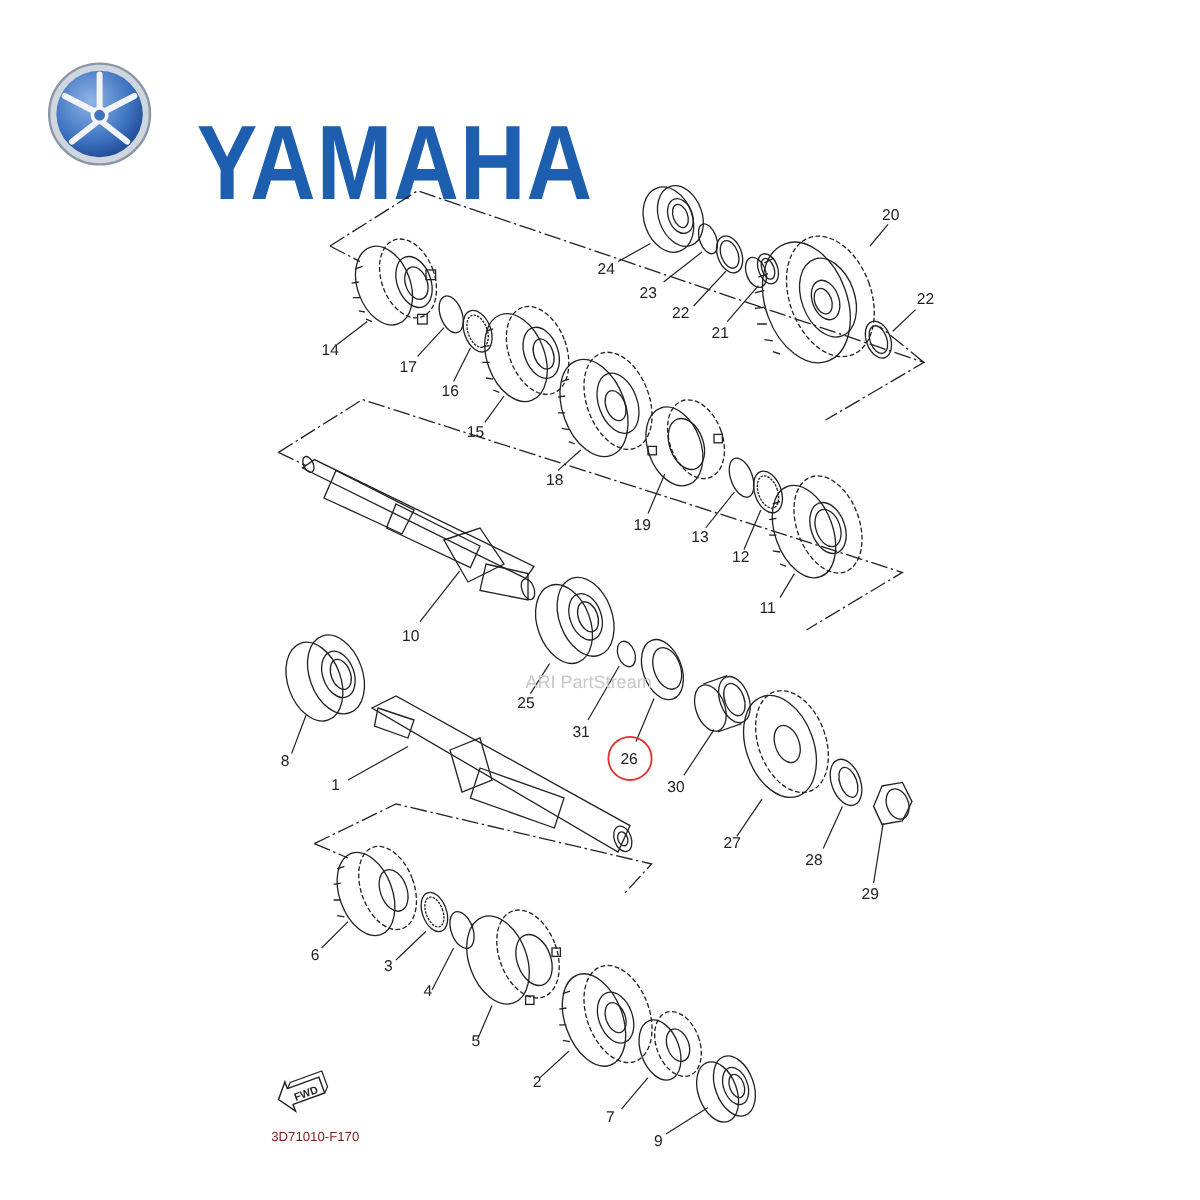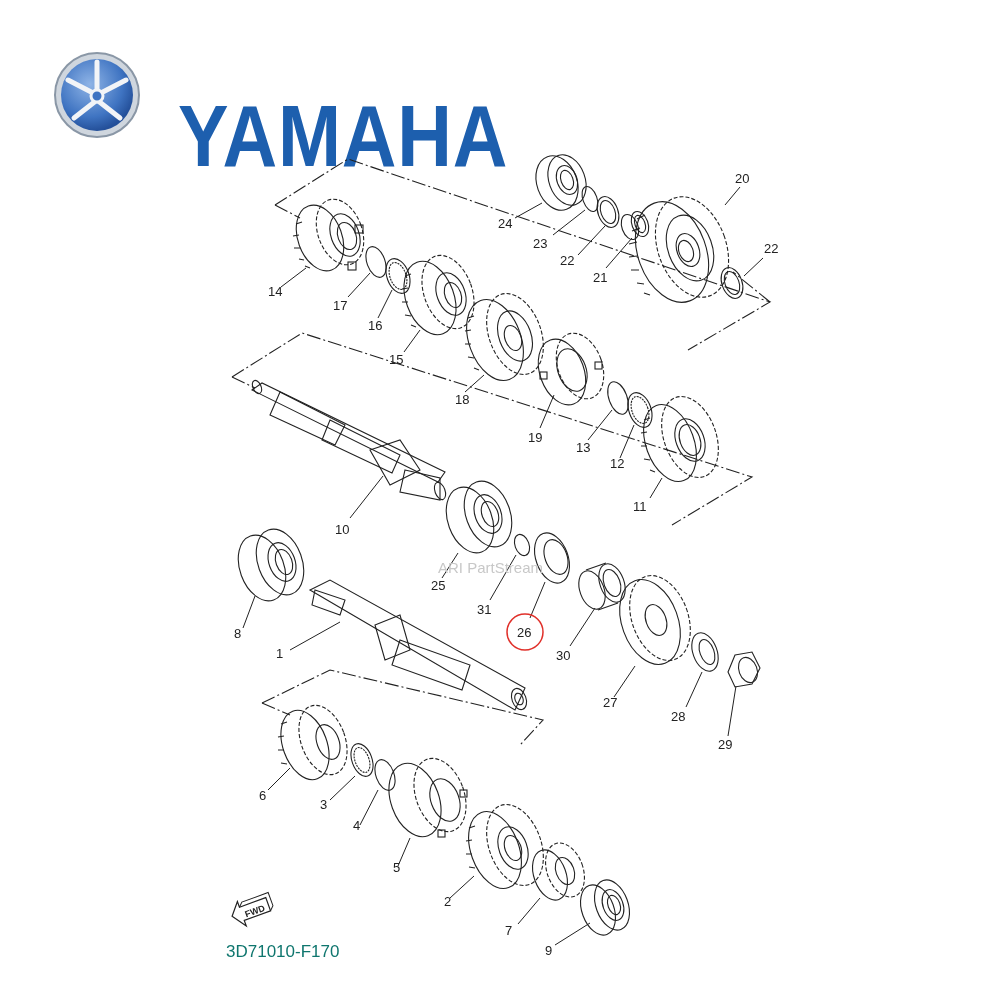--- a/index.html
+++ b/index.html
@@ -1,21 +1,21 @@
 <!DOCTYPE html>
 <html><head>
 <meta charset="utf-8">
 <style>
   html, body { margin:0; padding:0; background:#ffffff; }
   body { width:1000px; height:1000px; position:relative; overflow:hidden; font-family:"Liberation Sans", sans-serif; }
-  #logo { position:absolute; left:52px; top:50px; width:390px; height:90px; }
+  #logo { position:absolute; left:38px; top:50px; width:390px; height:90px; }
   #logo-text { position:absolute; left:126px; top:42px; font-family:"Liberation Sans", sans-serif; font-weight:bold; font-size:88px; letter-spacing:1px; color:#1d5fae; transform:scaleX(0.86); transform-origin:left top; line-height:1; }
   #diagram { position:absolute; left:0; top:0; width:1000px; height:1000px; }
   .lbl { font-family:"Liberation Sans", sans-serif; font-size:13px; fill:#222; }
-  .code { position:absolute; left:226px; top:942px; font-size:17px; color:#0f766e; }
+  .code { position:absolute; left:226px; top:942px; font-size:11px; color:#7f1d1d; }
   .wm { font-family:"Liberation Sans", sans-serif; font-size:15px; fill:#c8c8c8; }
 </style>
 </head>
 <body>
 
 <div id="logo">
   <svg width="90" height="90" viewBox="0 0 90 90" style="position:absolute;left:0;top:0">
     <defs>
       <radialGradient id="emb" cx="40%" cy="35%" r="65%">
         <stop offset="0%" stop-color="#8fb4e6"></stop>

